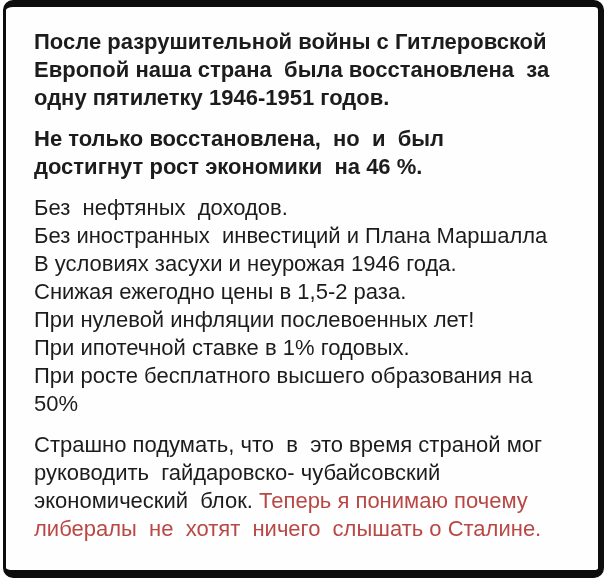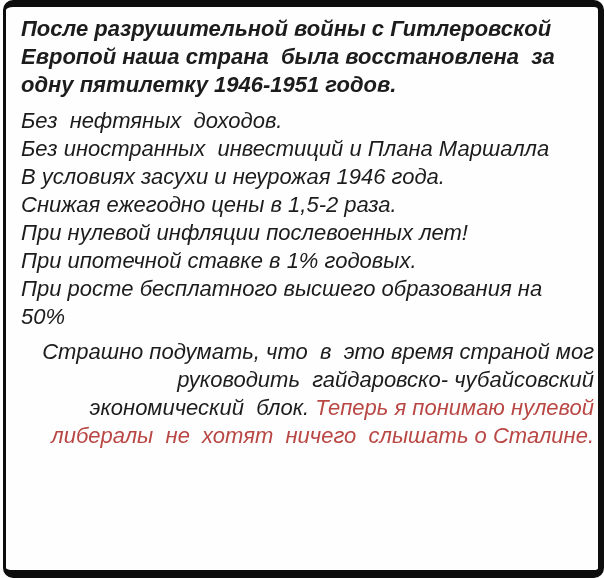--- a/index.html
+++ b/index.html
@@ -25,26 +25,25 @@
     pointer-events: none;
     box-sizing: border-box;
   }
   .content {
     position: absolute;
     top: 15px;
     left: 21px;
     right: 10px;
   }
   .content p {
-    margin: 0;
+    margin: 13px;
     white-space: pre;
     font-size: 22px;
     line-height: 28px;
     color: var(--text-black, #1c1c1c);
-    font-style: italic;
   }
   .p-headline {
     font-weight: bold;
     font-size: 23px;
     color: var(--headline-dark, #7a1a2b);
   }
   .p-emphasis {
     font-weight: bold;
     font-size: 23px;
     margin-top: 2px !important;
@@ -52,41 +51,42 @@
   }
   .p-facts {
     margin-top: 8px !important;
   }
   .p-methods {
     margin-top: 7px !important;
     color: var(--note-red, #b94744);
   }
   .p-closing {
     margin-top: 7px !important;
-    text-align: right;
   }
   .p-closing .red-part {
     color: var(--note-red, #b94744);
   }
 </style>
 </head>
 <body>
 
 <div class="page">
   <div class="frame"></div>
   <div class="content">
     <p class="p-headline">После разрушительной войны с Гитлеровской
 Европой наша страна  была восстановлена  за
 одну пятилетку 1946-1951 годов.</p>
+    <p class="p-emphasis">Не только восстановлена,  но  и  был
+достигнут рост экономики  на 46 %.</p>
     <p class="p-facts">Без  нефтяных  доходов.
 Без иностранных  инвестиций и Плана Маршалла
 В условиях засухи и неурожая 1946 года.
 Снижая ежегодно цены в 1,5-2 раза.
 При нулевой инфляции послевоенных лет!
 При ипотечной ставке в 1% годовых.
 При росте бесплатного высшего образования на
 50%</p>
     <p class="p-closing"><span class="black-part">Страшно подумать, что  в  это время страной мог
 руководить  гайдаровско- чубайсовский
-экономический  блок. </span><span class="red-part">Теперь я понимаю нулевой
+экономический  блок. </span><span class="red-part">Теперь я понимаю почему
 либералы  не  хотят  ничего  слышать о Сталине.</span></p>
   </div>
 </div>
 
 </body></html>

